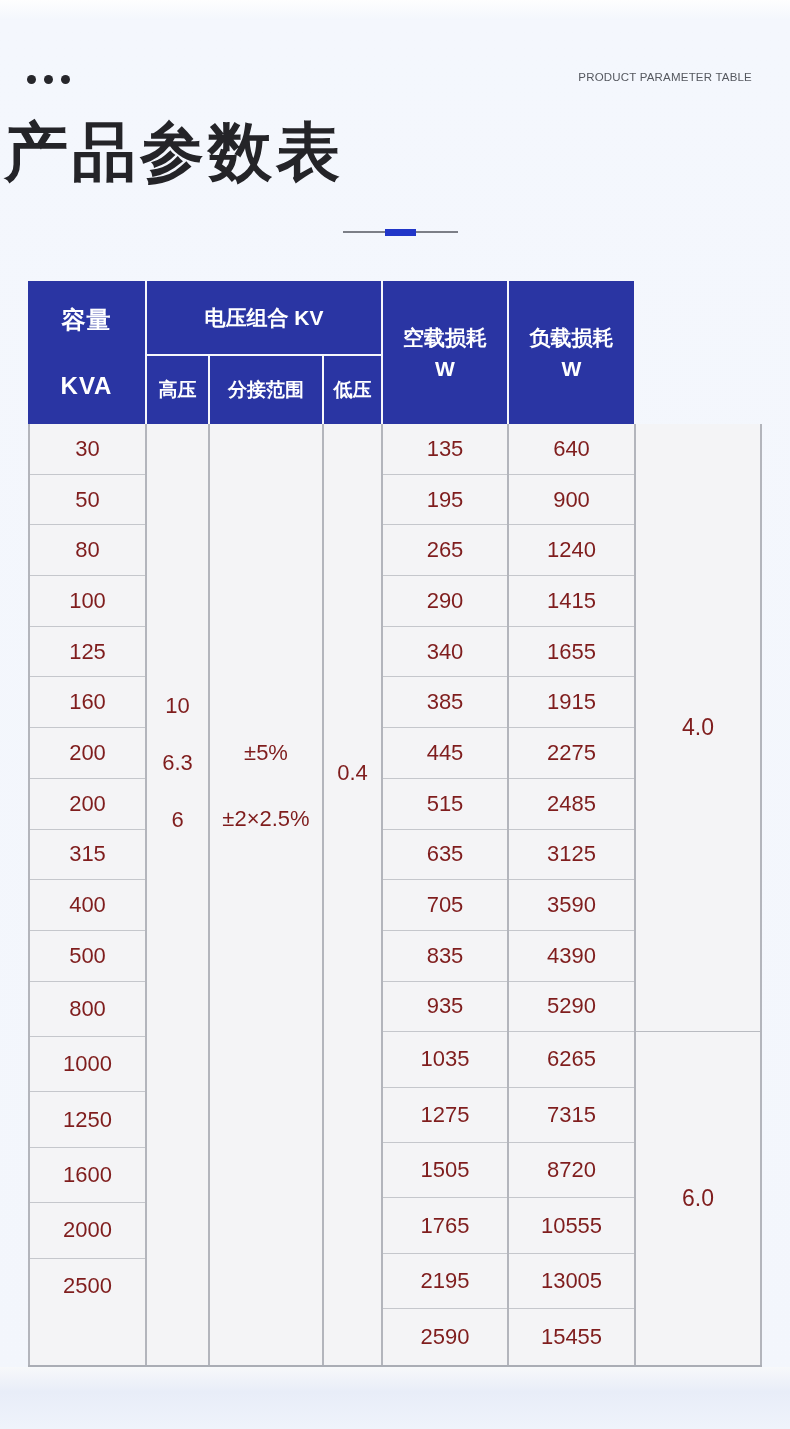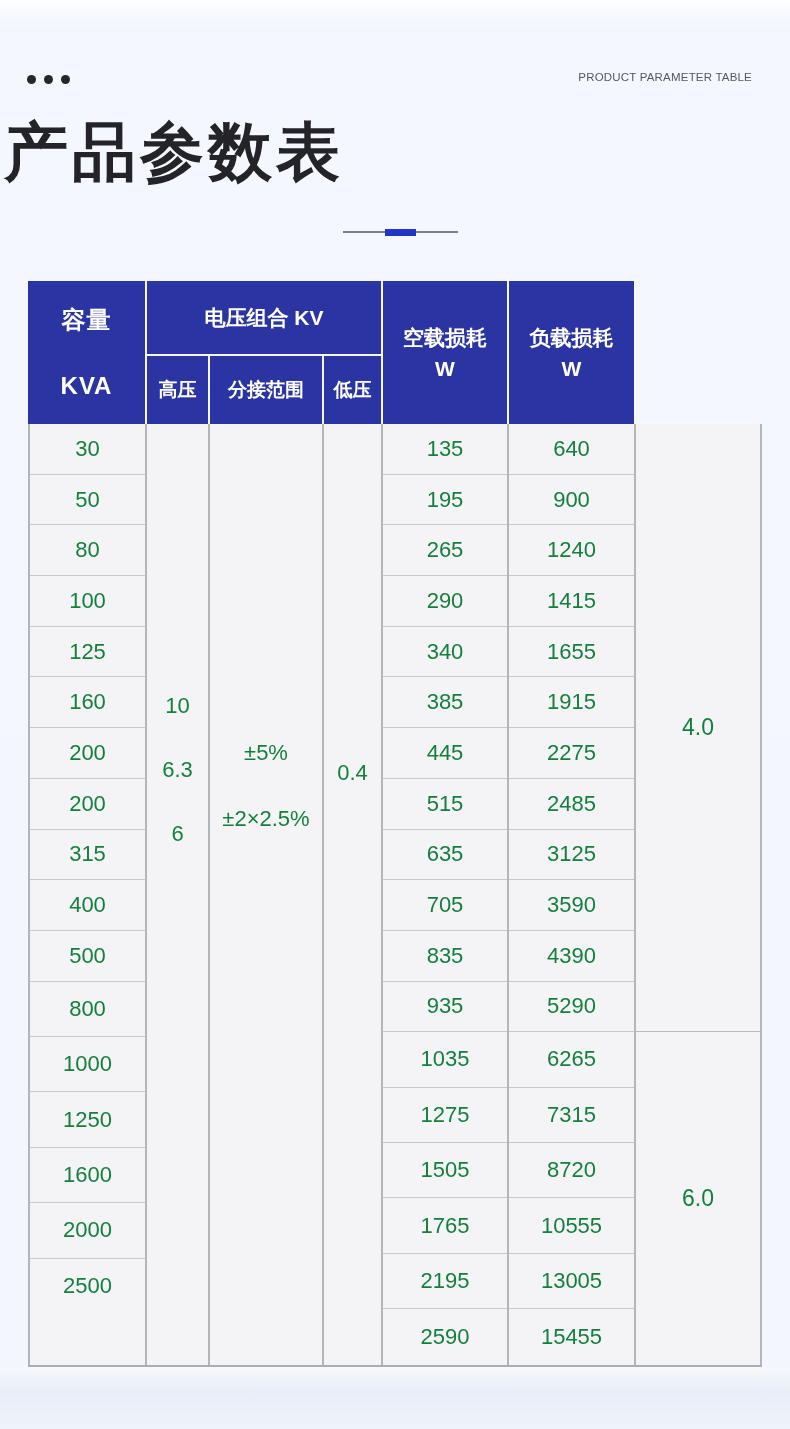--- a/index.html
+++ b/index.html
@@ -34,31 +34,31 @@
   .th-capacity{grid-area:1/1/3/2;font-size:24px;line-height:34px;letter-spacing:1px;gap:32px;}
   .th-voltage{grid-area:1/2/2/5;font-size:21px;border-bottom:2px solid #f6f7fb;}
   .th-hv{grid-area:2/2/3/3;font-size:19px;}
   .th-tap{grid-area:2/3/3/4;font-size:19px;}
   .th-lv{grid-area:2/4/3/5;font-size:19px;}
   .th-noload{grid-area:1/5/3/6;font-size:21px;line-height:31px;}
   .th-load{grid-area:1/6/3/7;font-size:21px;line-height:31px;}
   .th-imp{grid-area:1/7/3/8;font-size:21px;line-height:31px;}
 
   
-  .tbody{display:flex;border-bottom:2px solid #aaadb5;background:#f4f4f6;color:#15803d;font-size:22px;}
+  .tbody{display:flex;border-bottom:2px solid #aaadb5;background:#f4f4f6;color:#7f1d1d;font-size:22px;}
   .bcol{box-sizing:border-box;border-right:2px solid #b3b5bc;background:#f4f4f6;}
   .c1{width:119px;border-left:2px solid #b3b5bc;}
   .c2{width:63px;}.c3{width:114px;}.c4{width:59px;}
   .c5{width:126px;}.c6{width:127px;}.c7{width:126px;}
   .cell{display:flex;align-items:center;justify-content:center;box-sizing:border-box;border-bottom:1px solid #c5c7cc;}
   .bcol > .cell:last-child{border-bottom:none;}
   .ra{height:50.7px;}
   .rb{height:55.4px;}
   .mergetall{height:940.8px;box-sizing:border-box;display:flex;flex-direction:column;align-items:center;line-height:30px;}
-  .hv-vals{padding-top:267px;gap:34px;}
+  .hv-vals{padding-top:267px;gap:27px;}
   .tap-vals{padding-top:314px;gap:36px;white-space:nowrap;}
   .lv-val{padding-top:334px;}
   .imp{display:flex;align-items:center;justify-content:center;box-sizing:border-box;font-size:23px;}
   .imp-a{height:608.4px;border-bottom:1px solid #b9bbc1;}
   .imp-b{height:332.4px;}
 </style>
 </head>
 <body>
 
 <div class="page">

